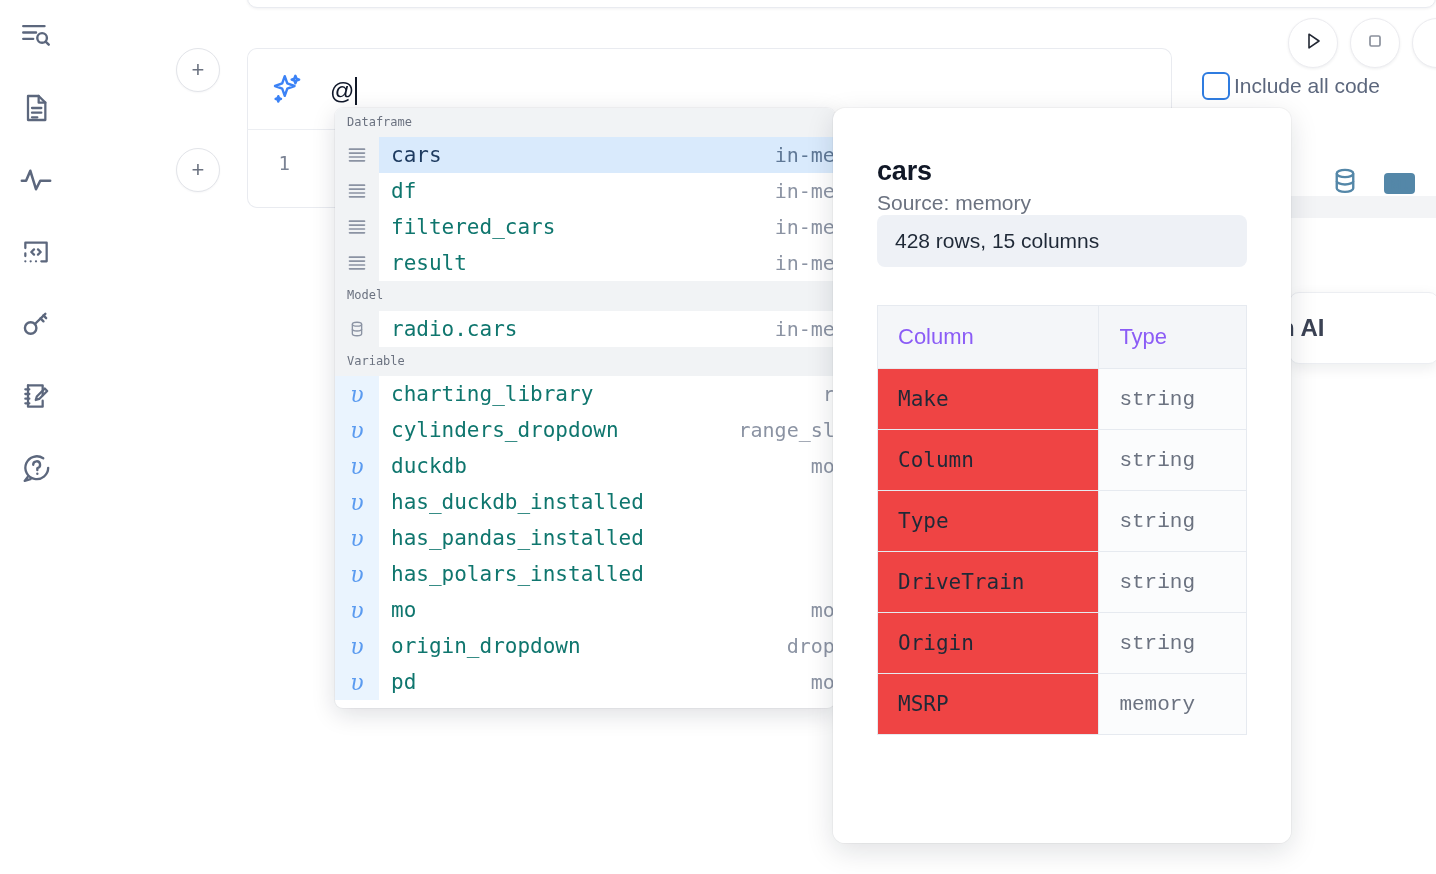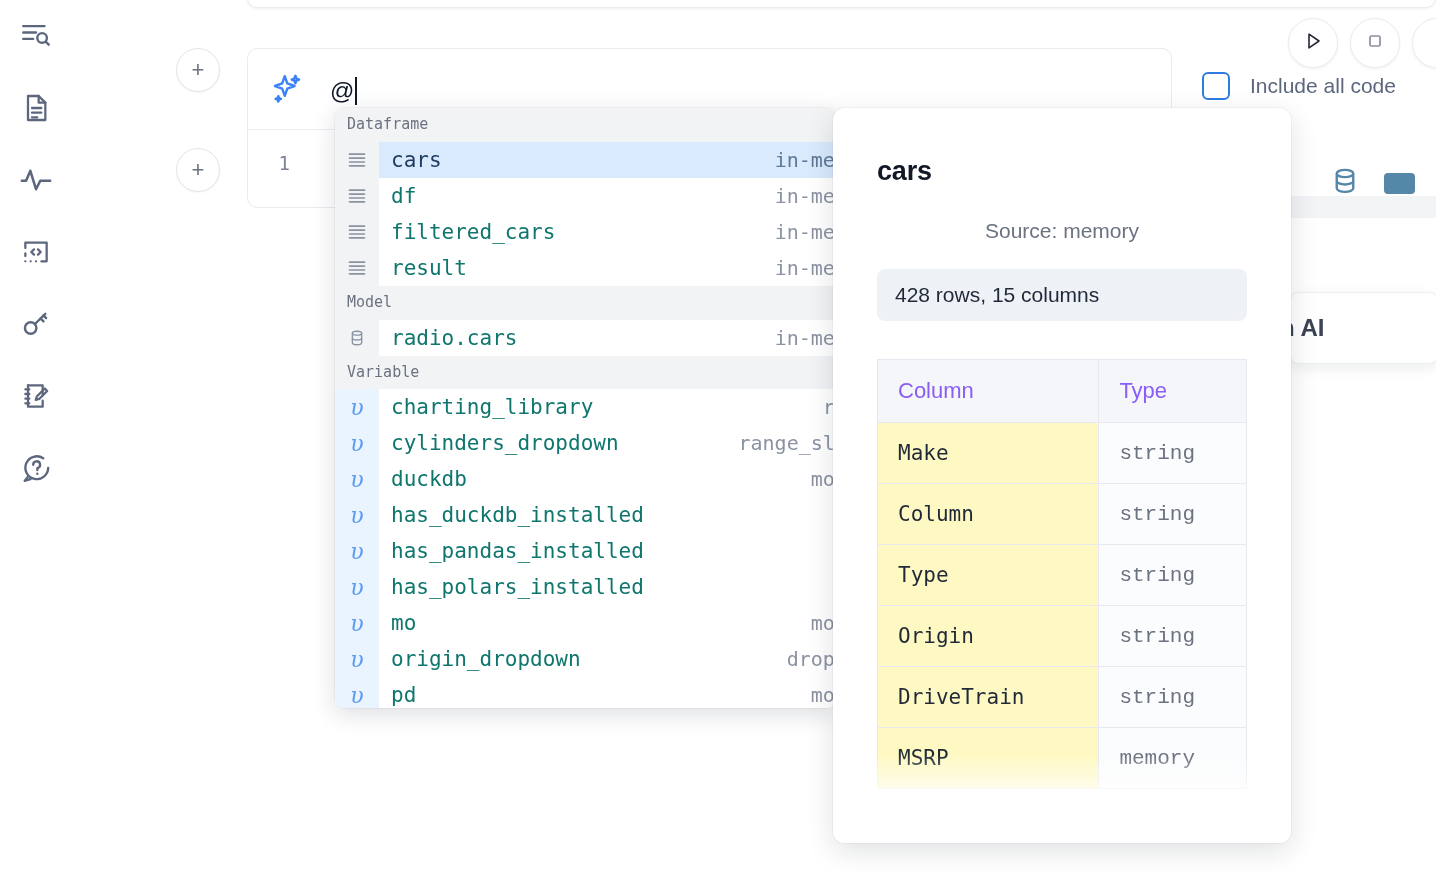--- a/index.html
+++ b/index.html
@@ -70,21 +70,21 @@
   }
 
   
   .run-controls { position:absolute; right:0px; top:18px; display:flex; gap:12px; }
   .round-btn {
     width:50px; height:50px; border-radius:50%; background:#fff;
     border:1px solid #ececf0; display:flex; align-items:center; justify-content:center;
     box-shadow:0 1px 3px rgba(16,24,40,.07); cursor:pointer;
   }
   .include-row {
-    position:absolute; left:1202px; top:72px; display:flex; align-items:center; gap:20px;
+    position:absolute; left:1202px; top:72px; display:flex; align-items:center; gap:4px;
   }
   .chk {
     width:28px; height:28px; border:2px solid #2f7ce0; border-radius:6px; background:#fff;
     cursor:pointer;
   }
   .include-label { font-size:21px; color:#5c677d; white-space:nowrap; }
 
   .cell-icons { position:absolute; left:1330px; top:166px; display:flex; gap:24px; align-items:center; }
   .cell-icons span { color:#5487a8; cursor:pointer; display:block; }
   .md-badge {
@@ -109,21 +109,21 @@
   
   .ac {
     position:absolute; left:335px; top:108px; width:500px; height:600px;
     background:#fff; border-radius:8px;
     box-shadow:0 6px 24px rgba(16,24,40,.14), 0 0 0 1px rgba(16,24,40,.04);
     overflow:hidden;
     font-family:"DejaVu Sans Mono", monospace;
   }
   .ac-inner { position:relative; width:560px; }
   .ac-section {
-    background:#f1f3f5; color:#6b7280; font-size:15px;
+    background:#f1f3f5; color:#6b7280; font-size:12px;
     padding:6px 0 6px 12px; line-height:1.45;
   }
   .ac-item {
     display:flex; align-items:center; height:36px; background:#fff; cursor:pointer;
   }
   .ac-item .gutter {
     width:44px; height:36px; flex:0 0 44px; background:#f1f3f5;
     display:flex; align-items:center; justify-content:center;
     color:#8b93a3;
   }
@@ -140,33 +140,33 @@
   .var-glyph { font-family:"DejaVu Serif", serif; font-style:italic; font-size:22px; }
 
   
   .preview {
     position:absolute; left:833px; top:108px; width:458px; height:735px;
     background:#fff; border-radius:12px;
     box-shadow:0 8px 28px rgba(16,24,40,.13), 0 0 0 1px rgba(16,24,40,.035);
     padding:48px 44px 0 44px; overflow:hidden;
   }
   .pv-title { font-size:27px; font-weight:700; color:#111827; letter-spacing:-.2px; }
-  .pv-source { margin-top:32px; font-size:21px; color:#6b7280;text-align:center; }
+  .pv-source { margin-top:4px; font-size:21px; color:#6b7280; }
   .pv-pill {
-    margin-top:26px; background:#eef1f6; border-radius:8px;
+    background:#eef1f6; border-radius:8px;
     padding:14px 18px; font-size:21px; color:#1f2937;
   }
   .pv-table { margin-top:38px; width:100%; border-collapse:collapse; }
   .pv-table th, .pv-table td {
     border:1px solid #e6eaf0; padding:18px 20px; text-align:left; vertical-align:middle;
   }
   .pv-table th { background:#f4f6f9; font-size:22px; font-weight:400; color:#8b5cf6; }
   .pv-table td.col {
     font-family:"DejaVu Sans Mono", monospace; font-size:21px; color:#1f2937;
-    background:#fef9c3; width:60%;
+    background:#ef4444; width:60%;
   }
   .pv-table td.typ { font-size:21px; color:#6b7280; background:#fbfcfd;font-family:Liberation Mono, monospace; }
   .pv-fade {
     position:absolute; left:0; right:0; bottom:0; height:88px;
     background:linear-gradient(to bottom, rgba(255,255,255,0), #fff 58%);
     pointer-events:none;
   }
 </style>
 </head>
 <body>
@@ -471,25 +471,25 @@
           </tr>
           <tr>
             <td class="col">Column</td>
             <td class="typ">string</td>
           </tr>
           <tr>
             <td class="col">Type</td>
             <td class="typ">string</td>
           </tr>
           <tr>
+            <td class="col">DriveTrain</td>
+            <td class="typ">string</td>
+          </tr>
+          <tr>
             <td class="col">Origin</td>
-            <td class="typ">string</td>
-          </tr>
-          <tr>
-            <td class="col">DriveTrain</td>
             <td class="typ">string</td>
           </tr>
           <tr>
             <td class="col">MSRP</td>
             <td class="typ">memory</td>
           </tr>
         </tbody>
     </table>
     <div class="pv-fade"></div>
   </div>

